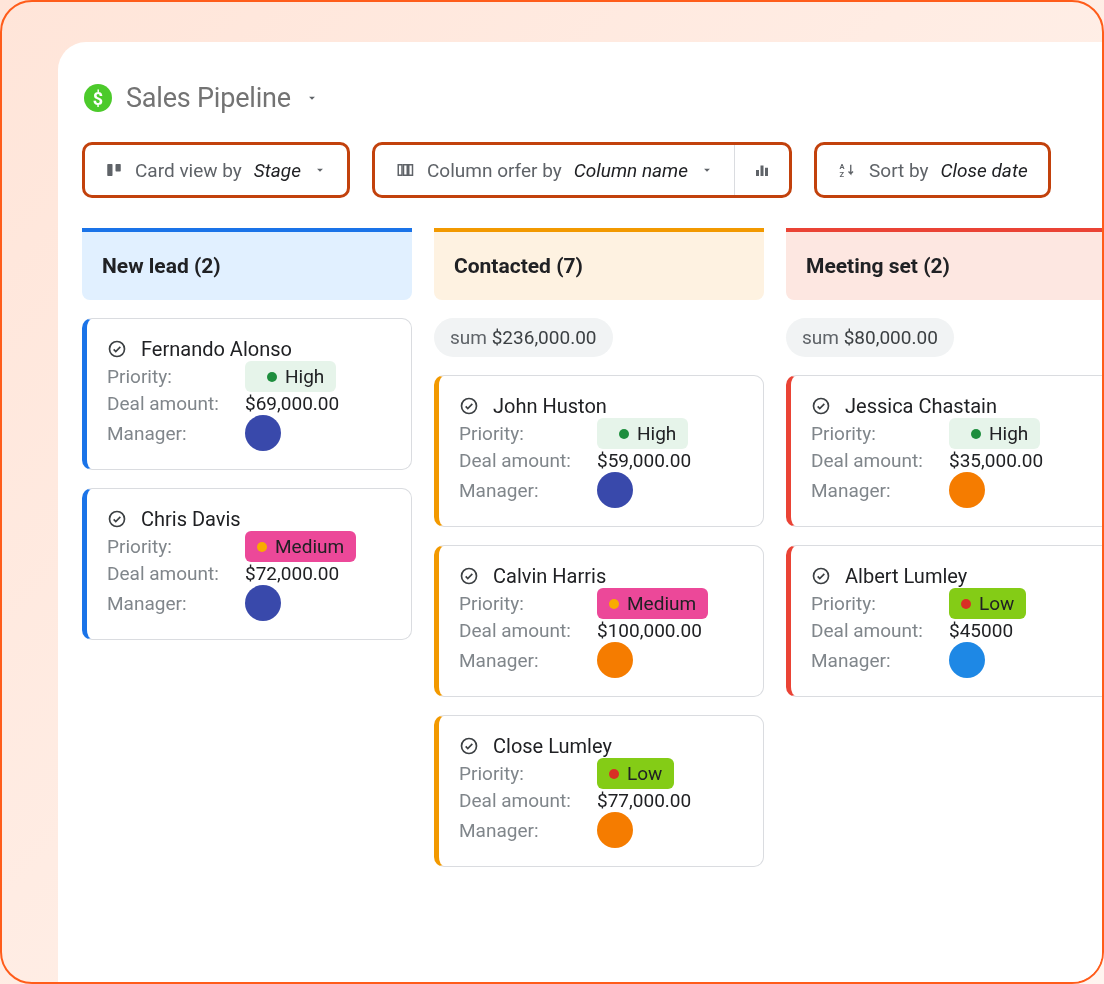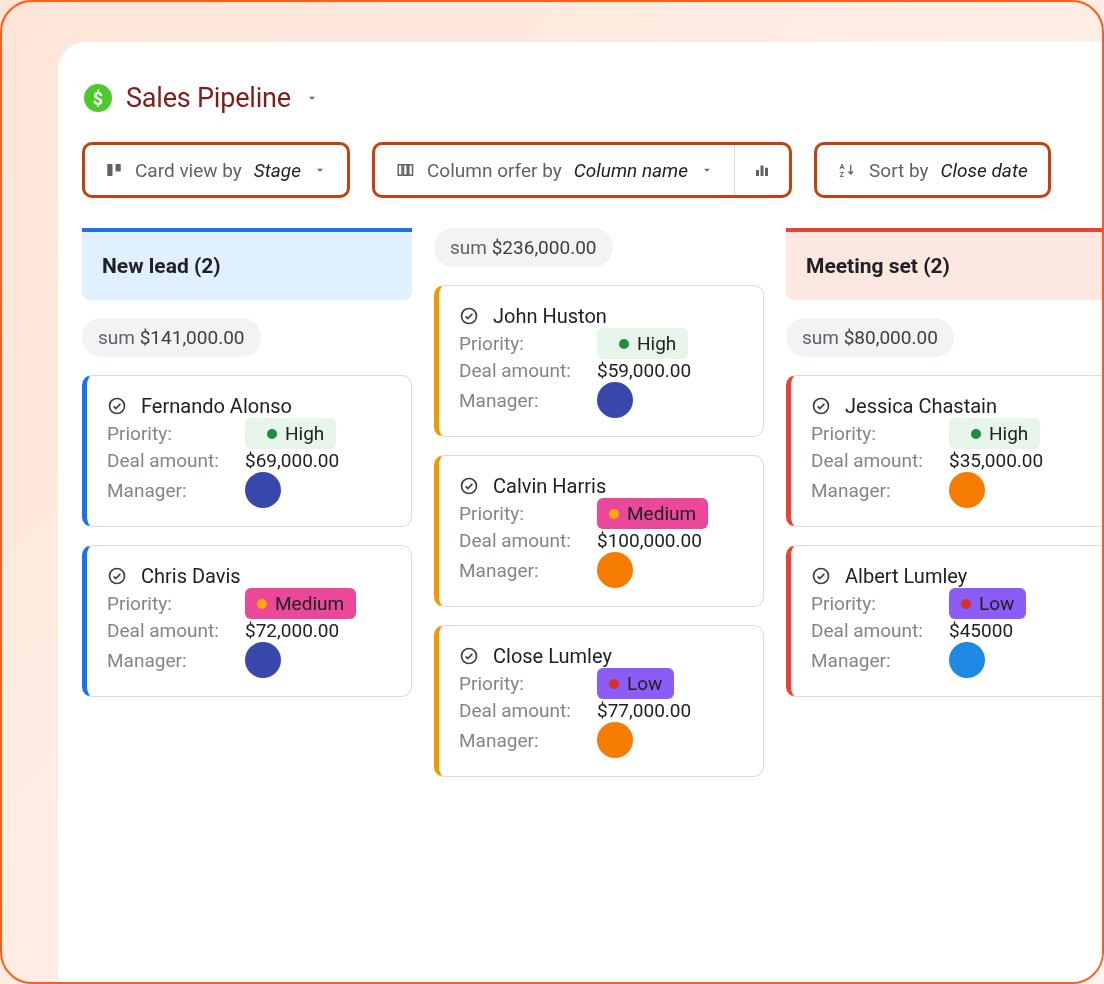--- a/index.html
+++ b/index.html
@@ -36,21 +36,21 @@
       border-radius: 50%;
       background: #4CCA2B;
       display: flex; align-items: center; justify-content: center;
       color: #fff;
       font-weight: 700;
       font-size: 18px;
     }
     .title {
       font-size: 27px;
       font-weight: 400;
-      color: #7f1d1d;
+      color: #737373;
       letter-spacing: -0.2px;
     }
     .chevron-down {
       color: #5f6368;
       display: inline-flex;
     }
     .toolbar {
       display: flex;
       gap: 22px;
       margin-bottom: 30px;
@@ -143,21 +143,21 @@
       display: inline-flex;
       align-items: center;
       gap: 8px;
       padding: 4px 12px;
       border-radius: 6px;
       font-size: 19px;
       color: #202124;
     }
     .priority-pill.high { background: #E6F4EA; padding-left: 22px; }
     .priority-pill.medium { background: #ec4899; }
-    .priority-pill.low { background: #8b5cf6; }
+    .priority-pill.low { background: #84cc16; }
     .pri-dot {
       width: 10px; height: 10px; border-radius: 50%;
     }
     .pri-dot.high { background: #1E8E3E; }
     .pri-dot.medium { background: #F9AB00; }
     .pri-dot.low { background: #D93025; }
     .avatar {
       width: 36px; height: 36px; border-radius: 50%;
       background: #ccc;
       flex-shrink: 0;
@@ -246,21 +246,20 @@
           <span>Sort by</span>
           <span class="tval">Close date</span>
         </div>
       </div>
 
     </div>
 
     <div class="board" id="board">
         <div class="column">
           <div class="col-header blue">New lead (2)</div>
-          <div class="sum-pill"><span class="sumlabel">sum</span> <span>$141,000.00</span></div>
           <div class="card blue">
             <div class="card-title-row">
               <span class="check-icon">
                 <svg width="20" height="20" viewBox="0 0 24 24" fill="none" stroke="currentColor" stroke-width="2">
                   <circle cx="12" cy="12" r="9"></circle>
                   <path d="M8 12.5l2.5 2.5L16 9.5"></path>
                 </svg>
               </span>
               <span class="card-name">Fernando Alonso</span>
             </div>
@@ -301,20 +300,21 @@
               <span class="field-label">Deal amount:</span>
               <span class="field-value">$72,000.00</span>
             </div>
             <div class="field-row">
               <span class="field-label">Manager:</span>
               <span class="avatar purple"></span>
             </div>
           </div>
         </div>
         <div class="column">
+          <div class="col-header orange">Contacted (7)</div>
           <div class="sum-pill"><span class="sumlabel">sum</span> <span>$236,000.00</span></div>
           <div class="card orange">
             <div class="card-title-row">
               <span class="check-icon">
                 <svg width="20" height="20" viewBox="0 0 24 24" fill="none" stroke="currentColor" stroke-width="2">
                   <circle cx="12" cy="12" r="9"></circle>
                   <path d="M8 12.5l2.5 2.5L16 9.5"></path>
                 </svg>
               </span>
               <span class="card-name">John Huston</span>

